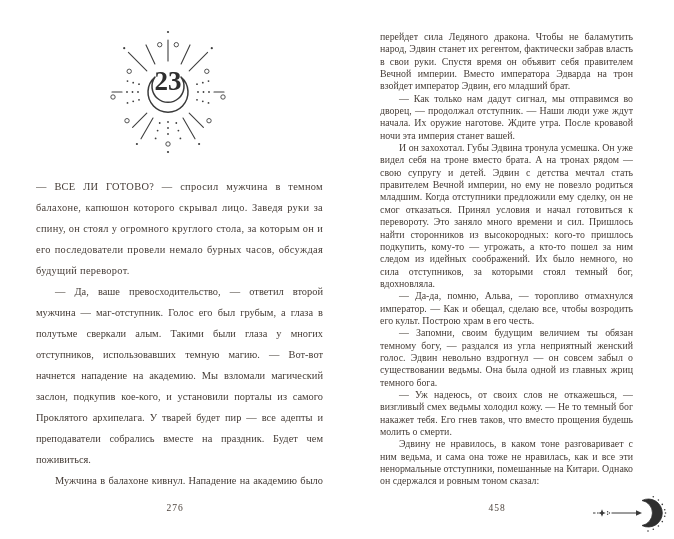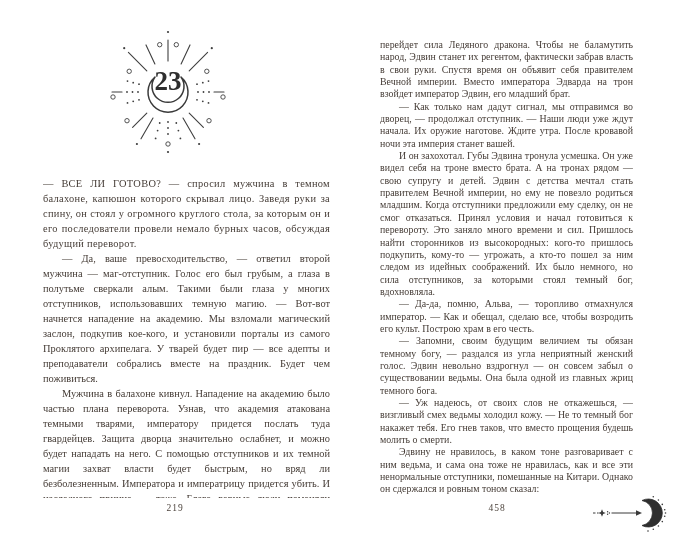--- a/index.html
+++ b/index.html
@@ -20,29 +20,28 @@
 
   
   .text-col { position: absolute; color: #453c36; }
   .text-col p {
     margin: 0;
     text-align: justify;
     text-indent: 19px;
   }
   .text-col p.no-indent { text-indent: 0; }
   .col-left {
-    left: 43px; top: 176px; width: 287px; height: 322px;
-    font-size: 10.4px; line-height: 15px;
+    left: 36px; top: 176px; width: 287px; height: 322px;
+    font-size: 10.4px; line-height: 21px;
     overflow: hidden;
   }
   .col-right {
     left: 380px; top: 31px; width: 253px; height: 462px;
     font-size: 9.9px; line-height: 12.35px;
     overflow: hidden;
-    margin-top: 8px;
   }
   .opener { letter-spacing: 0.3px; }
 
   
   .page-number {
     position: absolute; top: 503px;
     font-size: 9.5px; letter-spacing: 1px;
     color: #4d443d; text-align: center;
   }
   .pn-left  { left: 25px;  width: 300px; }
@@ -127,21 +126,21 @@
       <path d="M -13,-15 A 20,20 0 1 0 13,-15 A 16,16 0 1 1 -13,-15 Z" fill="#ffffff" stroke="#3a3a3a" stroke-width="1.5" stroke-linejoin="round"></path>
       <text x="0" y="-2" text-anchor="middle" font-family="Liberation Serif, DejaVu Serif, serif" font-size="27" font-weight="bold" fill="#2e2e2e">23</text>
     </svg>
 
     <div class="text-col col-left">
       <p class="no-indent opener">— ВСЕ ЛИ ГОТОВО? — спросил мужчина в темном балахоне, капюшон которого скрывал лицо. Заведя руки за спину, он стоял у огромного круглого стола, за которым он и его последователи провели немало бурных часов, обсуждая будущий переворот.</p>
       <p>— Да, ваше превосходительство, — ответил второй мужчина — маг-отступник. Голос его был грубым, а глаза в полутьме сверкали алым. Такими были глаза у многих отступников, использовавших темную магию. — Вот-вот начнется нападение на академию. Мы взломали магический заслон, подкупив кое-кого, и установили порталы из самого Проклятого архипелага. У тварей будет пир — все адепты и преподаватели собрались вместе на праздник. Будет чем поживиться.</p>
       <p>Мужчина в балахоне кивнул. Нападение на академию было частью плана переворота. Узнав, что академия атакована темными тварями, императору придется послать туда гвардейцев. Защита дворца значительно ослабнет, и можно будет нападать на него. С помощью отступников и их темной магии захват власти будет быстрым, но вряд ли безболезненным. Императора и императрицу придется убить. И наследного принца — тоже. Благо верные люди поменяли координаты его аварийного портала. Как только он активирует его, чтобы убраться из академии, то сразу попадет туда, где его будут ждать. В живых останутся младшие принц и принцесса. К кому-то из них</p>
     </div>
 
-    <div class="page-number pn-left">219</div>
+    <div class="page-number pn-left">276</div>
   </div>
 
   <div>
 
     <div class="text-col col-right">
       <p class="no-indent">перейдет сила Ледяного дракона. Чтобы не баламутить народ, Эдвин станет их регентом, фактически забрав власть в свои руки. Спустя время он объявит себя правителем Вечной империи. Вместо императора Эдварда на трон взойдет император Эдвин, его младший брат.</p>
       <p>— Как только нам дадут сигнал, мы отправимся во дворец, — продолжал отступник. — Наши люди уже ждут начала. Их оружие наготове. Ждите утра. После кровавой ночи эта империя станет вашей.</p>
       <p>И он захохотал. Губы Эдвина тронула усмешка. Он уже видел себя на троне вместо брата. А на тронах рядом — свою супругу и детей. Эдвин с детства мечтал стать правителем Вечной империи, но ему не повезло родиться младшим. Когда отступники предложили ему сделку, он не смог отказаться. Принял условия и начал готовиться к перевороту. Это заняло много времени и сил. Пришлось найти сторонников из высокородных: кого-то пришлось подкупить, кому-то — угрожать, а кто-то пошел за ним следом из идейных соображений. Их было немного, но сила отступников, за которыми стоял темный бог, вдохновляла.</p>
       <p>— Да-да, помню, Альва, — торопливо отмахнулся император. — Как и обещал, сделаю все, чтобы возродить его культ. Построю храм в его честь.</p>
       <p>— Запомни, своим будущим величием ты обязан темному богу, — раздался из угла неприятный женский голос. Эдвин невольно вздрогнул — он совсем забыл о существовании ведьмы. Она была одной из главных жриц темного бога.</p>

